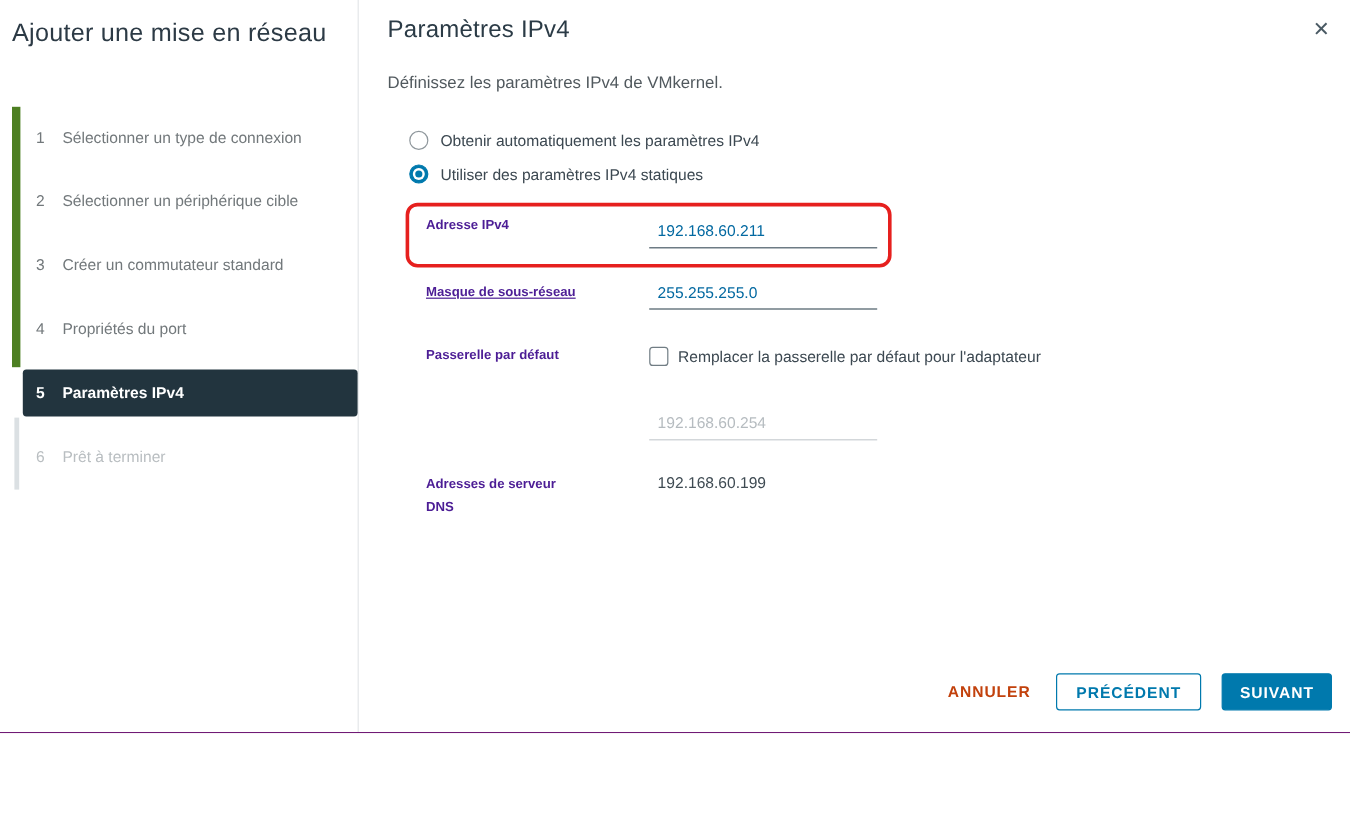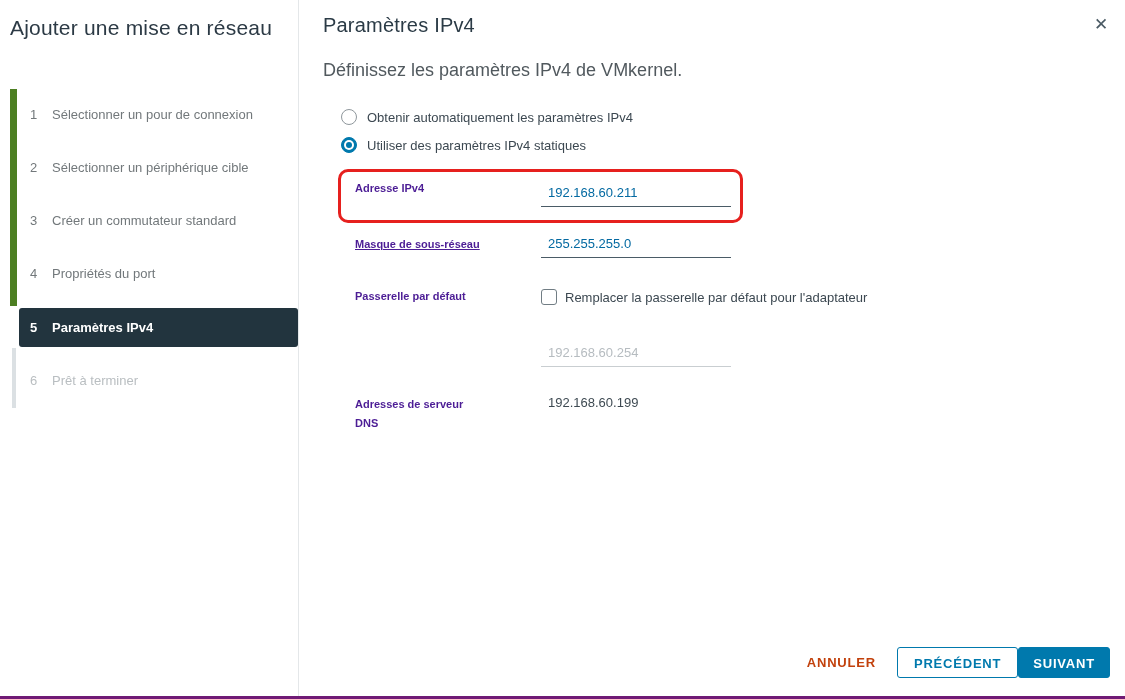--- a/index.html
+++ b/index.html
@@ -1,21 +1,21 @@
 <!DOCTYPE html>
 <html><head>
 <meta charset="utf-8">
 <style>
   * { margin:0; padding:0; box-sizing:border-box; }
   html,body { background:#fff; }
   body { font-family:"Liberation Sans", sans-serif; }
 
   .dialog {
-    position:relative; width:1125px; height:699px; background:#fff;
-    border-bottom:3px solid #701a75; overflow:hidden;
+    position:relative; width:1125px; height:611px; background:#fff;
+    border-bottom:1px solid #701a75; overflow:hidden;
   }
 
   
   .sidebar {
     position:absolute; left:0; top:0; width:299px; height:100%;
     border-right:1px solid #e4e7e9; background:#fff;
   }
   .wizard-title {
     position:absolute; left:10px; top:14px; width:275px;
     font-size:21px; line-height:1.32; font-weight:400; color:#2c3a45;
@@ -58,21 +58,21 @@
   .page-title {
     position:absolute; left:24px; top:14px; font-size:20px; font-weight:400;
     color:#2b3b46; letter-spacing:.2px;
   }
   .close-btn {
     position:absolute; right:13px; top:14px; width:22px; height:22px;
     font-size:17px; line-height:22px; text-align:center; color:#4a5a64;
     cursor:pointer; font-weight:400;
   }
   .subtitle {
-    position:absolute; left:24px; top:60px; font-size:18px; color:#51595e;
+    position:absolute; left:24px; top:60px; font-size:14px; color:#51595e;
   }
 
   .radio-row { position:absolute; left:42px; height:18px; cursor:pointer; }
   .radio-row .rlabel {
     position:absolute; left:26px; top:1px; font-size:13px; color:#3c4851; white-space:nowrap;
   }
   .radio-circle {
     position:absolute; left:0; top:0; width:16px; height:16px; border-radius:50%;
     border:1px solid #8f979c; background:#fff;
   }
@@ -124,42 +124,42 @@
     position:absolute; right:15px; bottom:18px; display:flex; align-items:center;
   }
   .btn-link {
     background:none; border:none; color:#c2410c; font-family:"Liberation Sans", sans-serif;
     font-size:13px; font-weight:600; letter-spacing:.8px; cursor:pointer;
     margin-right:21px; padding:8px 0;
   }
   .btn-outline {
     background:#fff; border:1px solid #0079ad; border-radius:3px; color:#0079ad;
     font-family:"Liberation Sans", sans-serif; font-size:13px; font-weight:600;
-    letter-spacing:.8px; cursor:pointer; padding:8px 16px; height:31px;
+    letter-spacing:.8px; cursor:pointer; padding:8px 16px; margin-right:17px; height:31px;
   }
   .btn-primary {
     background:#0079ad; border:1px solid #0079ad; border-radius:3px; color:#fff;
     font-family:"Liberation Sans", sans-serif; font-size:13px; font-weight:700;
     letter-spacing:.8px; cursor:pointer; padding:8px 14px; height:31px;
   }
 </style>
 </head>
 <body>
 
 <div class="dialog">
 
   <div class="sidebar">
     <div class="wizard-title">Ajouter une mise en réseau</div>
 
     <div class="rail-green"></div>
     <div class="rail-gray"></div>
 
     <div class="step" style="top:107px;">
       <span class="num">1</span>
-      <span class="lbl">Sélectionner un pour de connexion</span>
+      <span class="lbl">Sélectionner un type de connexion</span>
     </div>
     <div class="step" style="top:160px;">
       <span class="num">2</span>
       <span class="lbl">Sélectionner un périphérique cible</span>
     </div>
     <div class="step" style="top:213px;">
       <span class="num">3</span>
       <span class="lbl">Créer un commutateur standard</span>
     </div>
     <div class="step" style="top:266px;">

